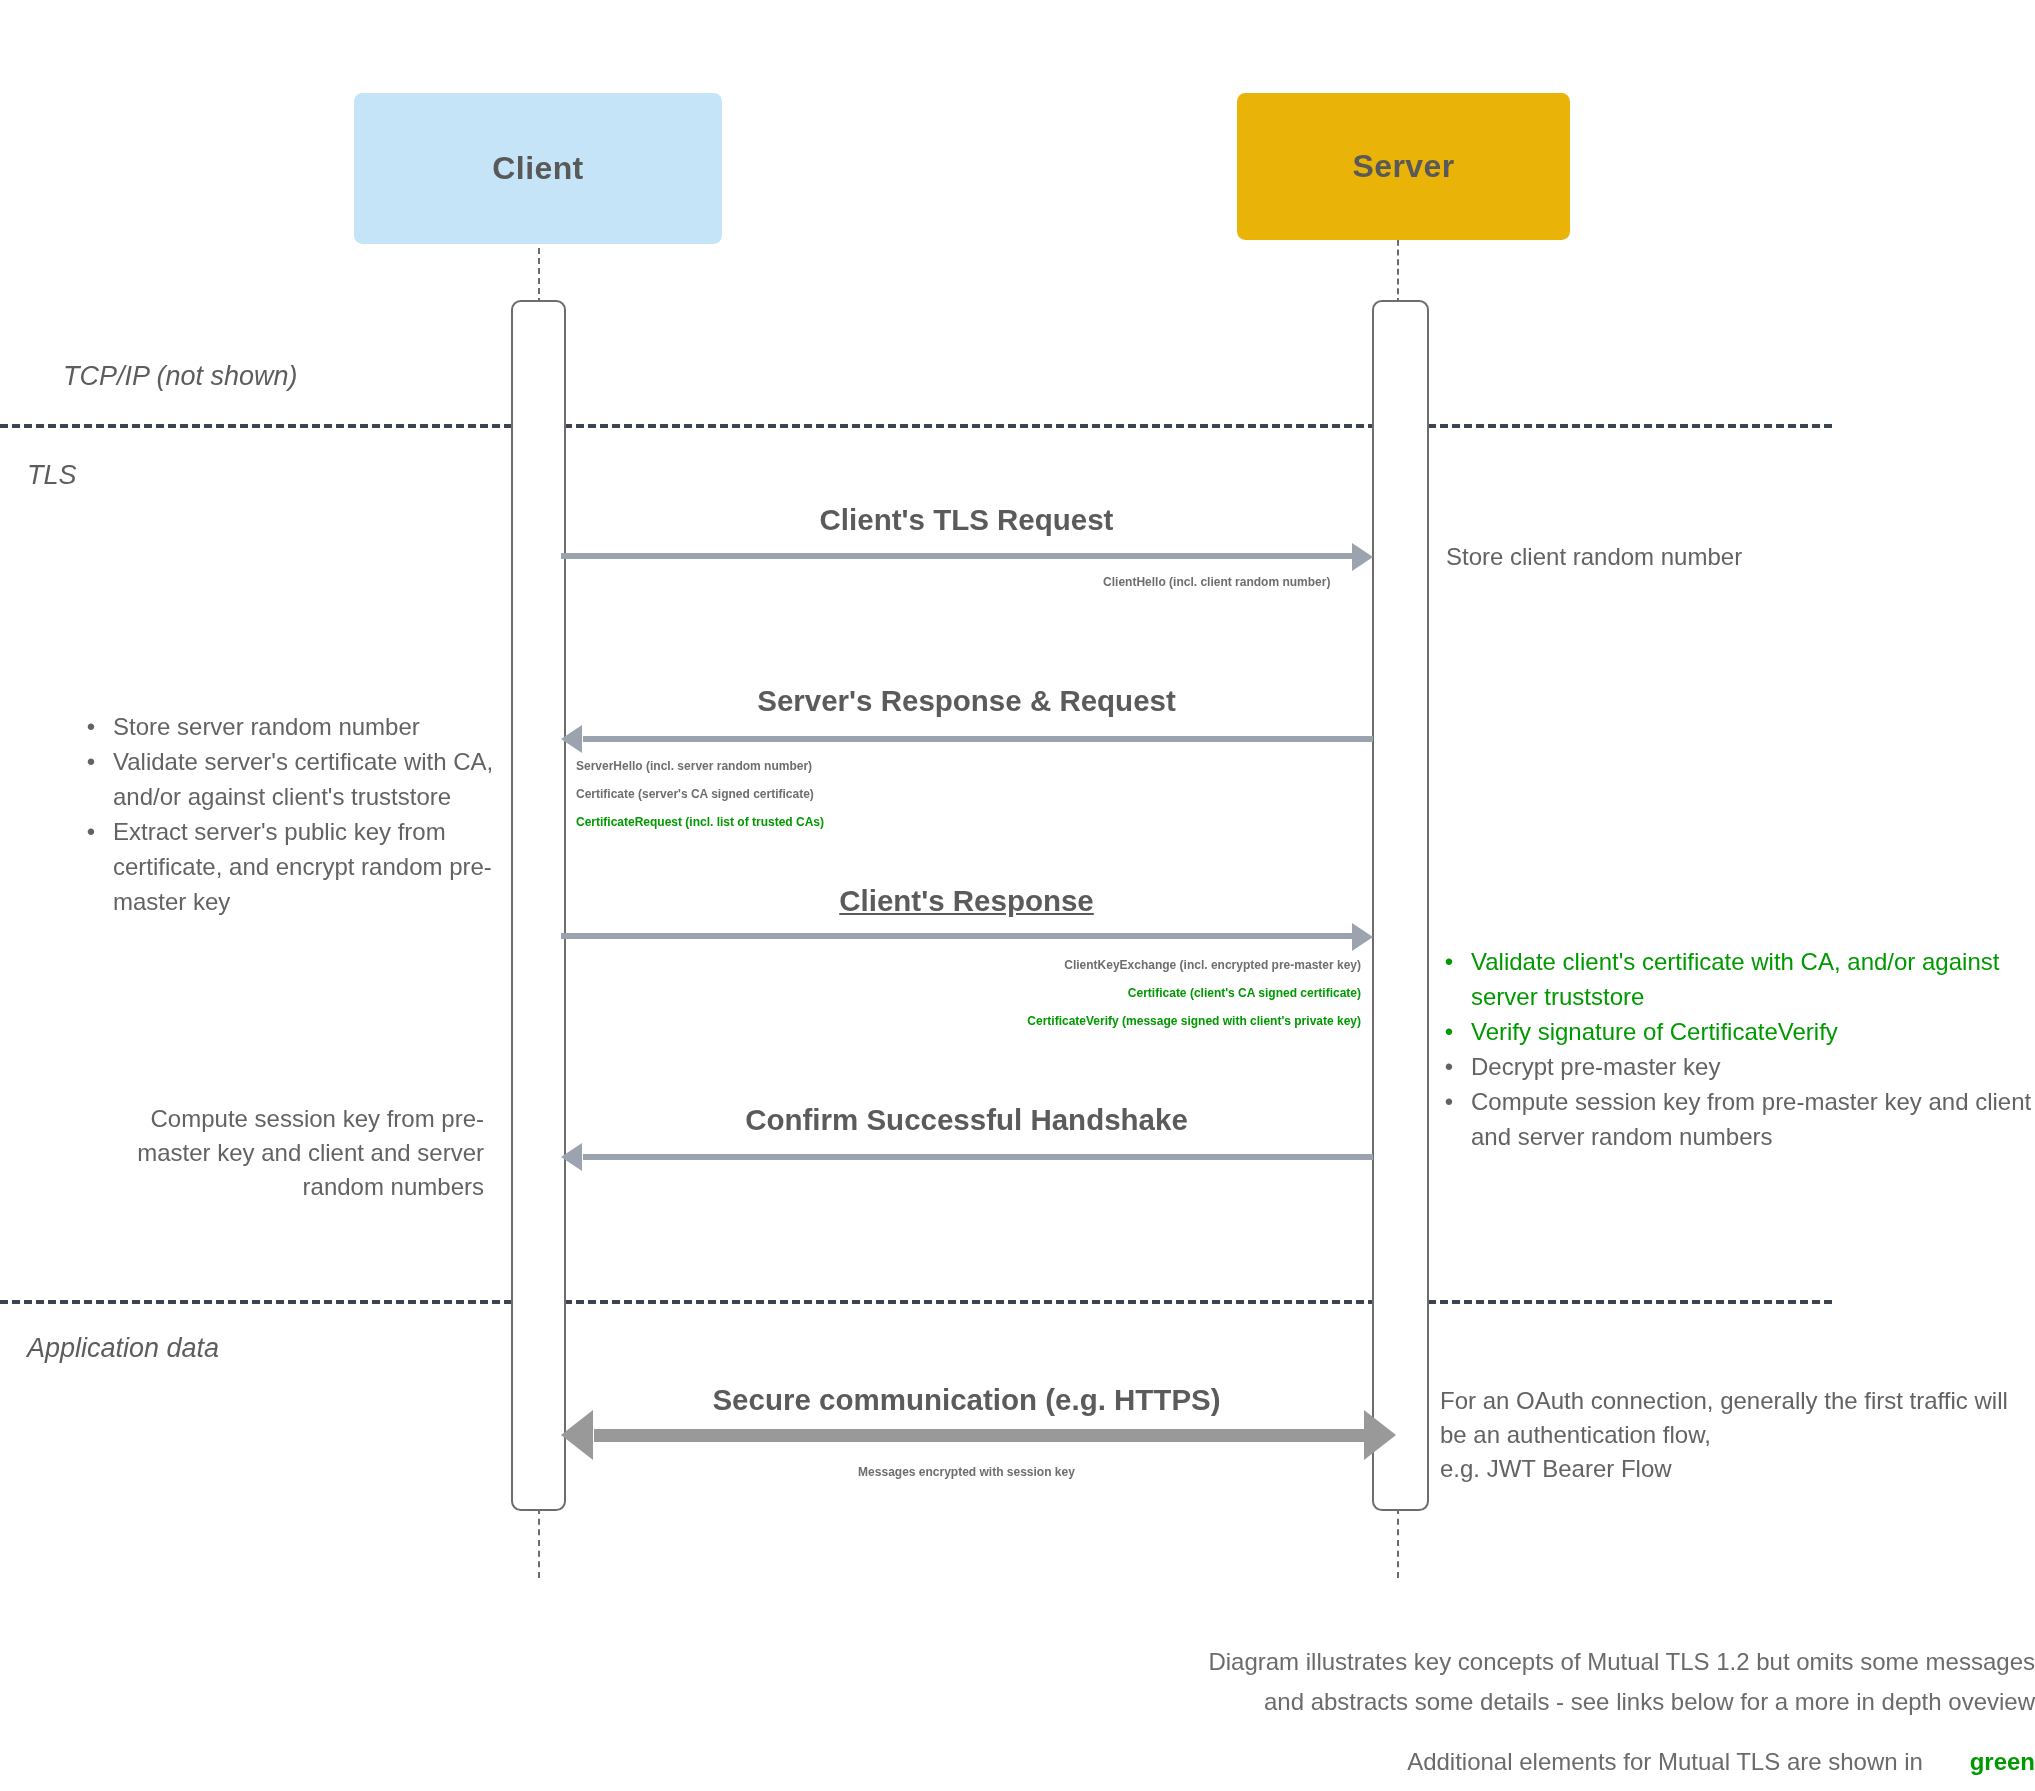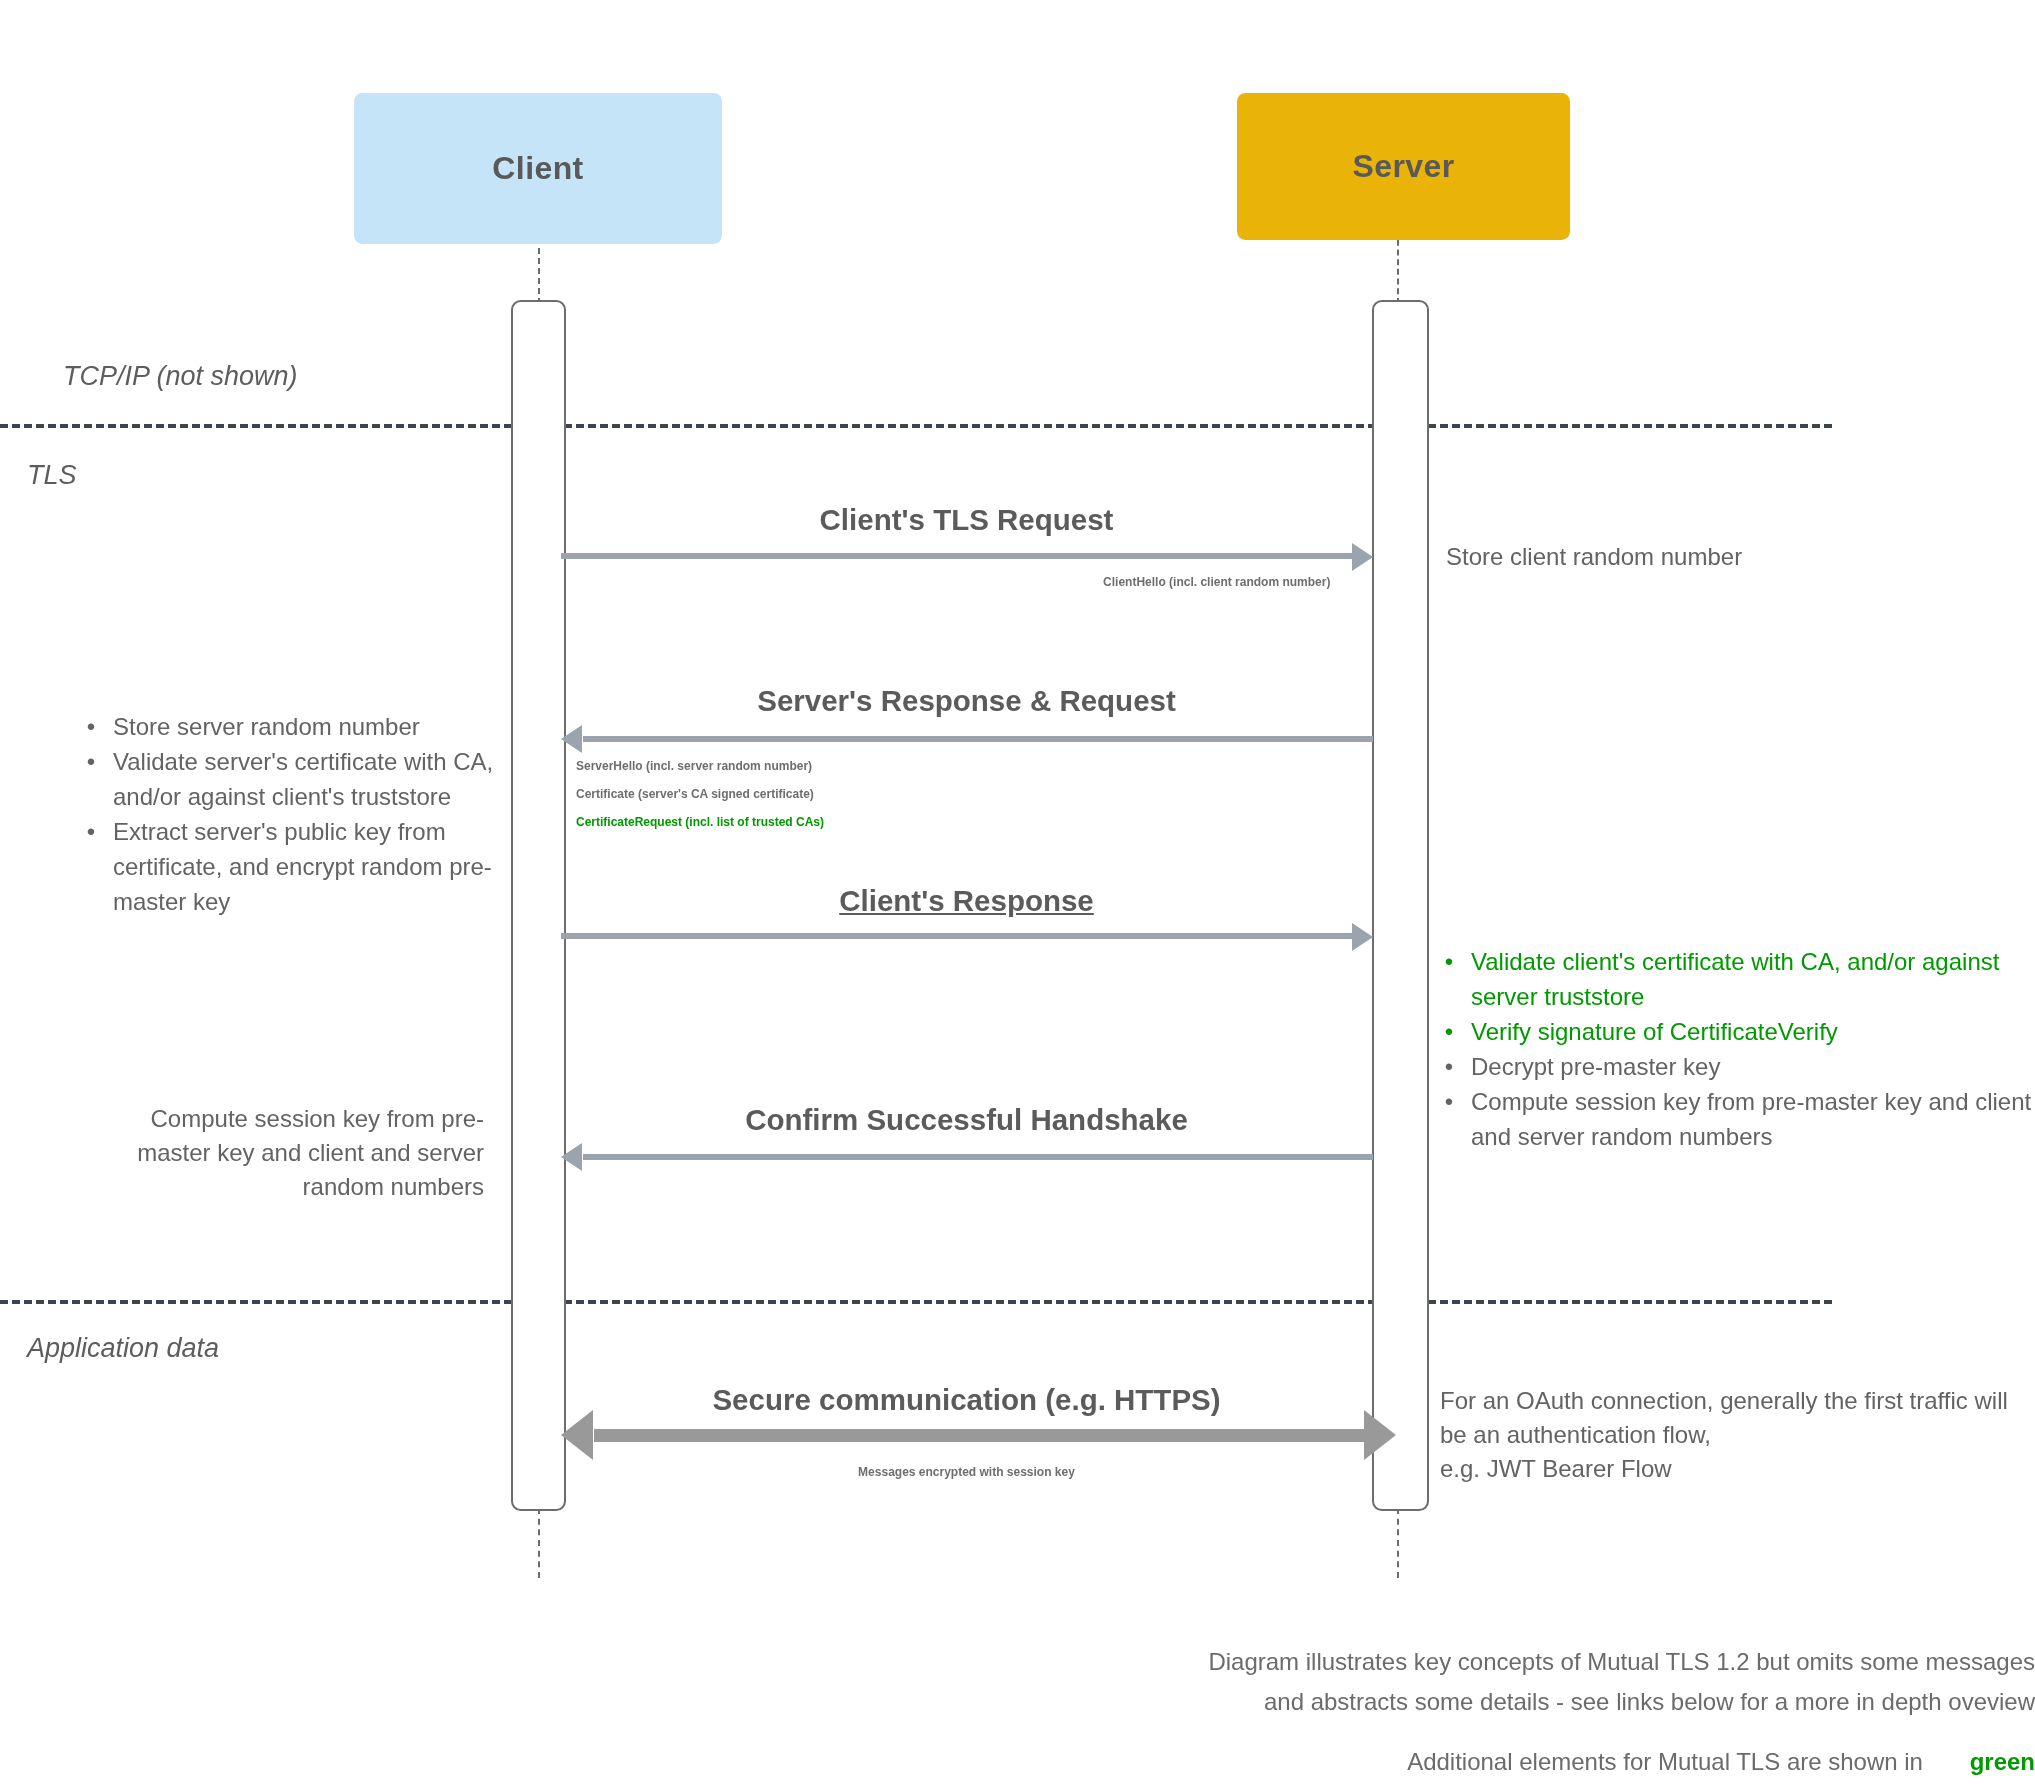--- a/index.html
+++ b/index.html
@@ -209,20 +209,25 @@
   <ul class="abs note-list" style="left:77px; top:709px; width:435px;">
     <li>Store server random number</li>
     <li>Validate server's certificate with CA, and/or against client's truststore</li>
     <li>Extract server's public key from certificate, and encrypt random pre-master key</li>
   </ul>
 
   <div class="abs msg-title" style="left:561px; top:884px; width:811px;text-decoration:underline;">Client's Response</div>
   <div class="abs arrow-line" style="left:561px; top:933px; width:793px;"></div>
   <div class="abs arrow-head right" style="left:1352px; top:923px;"></div>
 
+  <div class="abs" style="left:561px; top:951px; width:800px; text-align:right;">
+    <div class="msg-sub" style="display:block;">ClientKeyExchange (incl. encrypted pre-master key)</div>
+    <div class="msg-sub green" style="display:block;">Certificate (client's CA signed certificate)</div>
+    <div class="msg-sub green" style="display:block;">CertificateVerify (message signed with client's private key)</div>
+  </div>
 
   <ul class="abs note-list bullet-grey" style="left:1435px; top:944px; width:604px;">
     <li class="green">Validate client's certificate with CA, and/or against server truststore</li>
     <li class="green">Verify signature of CertificateVerify</li>
     <li>Decrypt pre-master key</li>
     <li>Compute session key from pre-master key and client and server random numbers</li>
   </ul>
 
   <div class="abs msg-title" style="left:561px; top:1103px; width:811px;">Confirm Successful Handshake</div>
   <div class="abs arrow-line" style="left:583px; top:1154px; width:790px;"></div>

